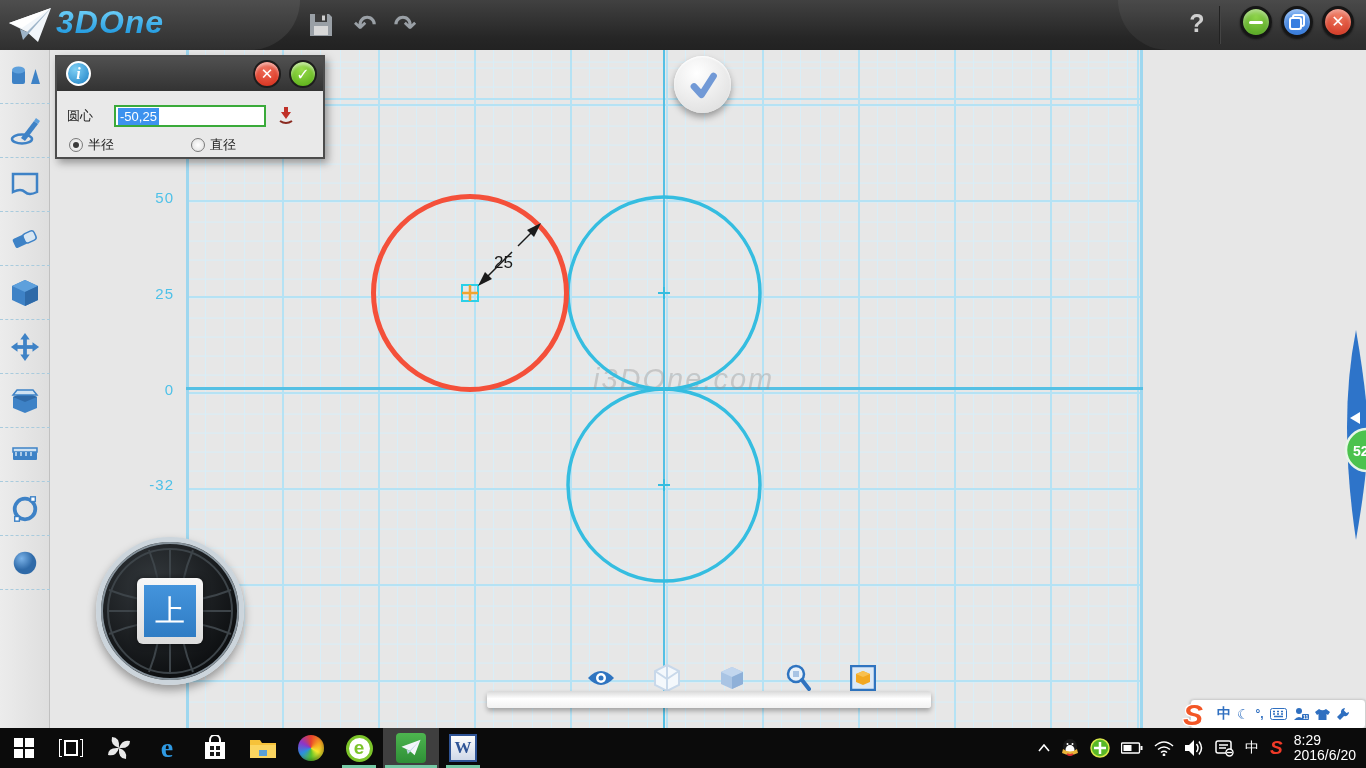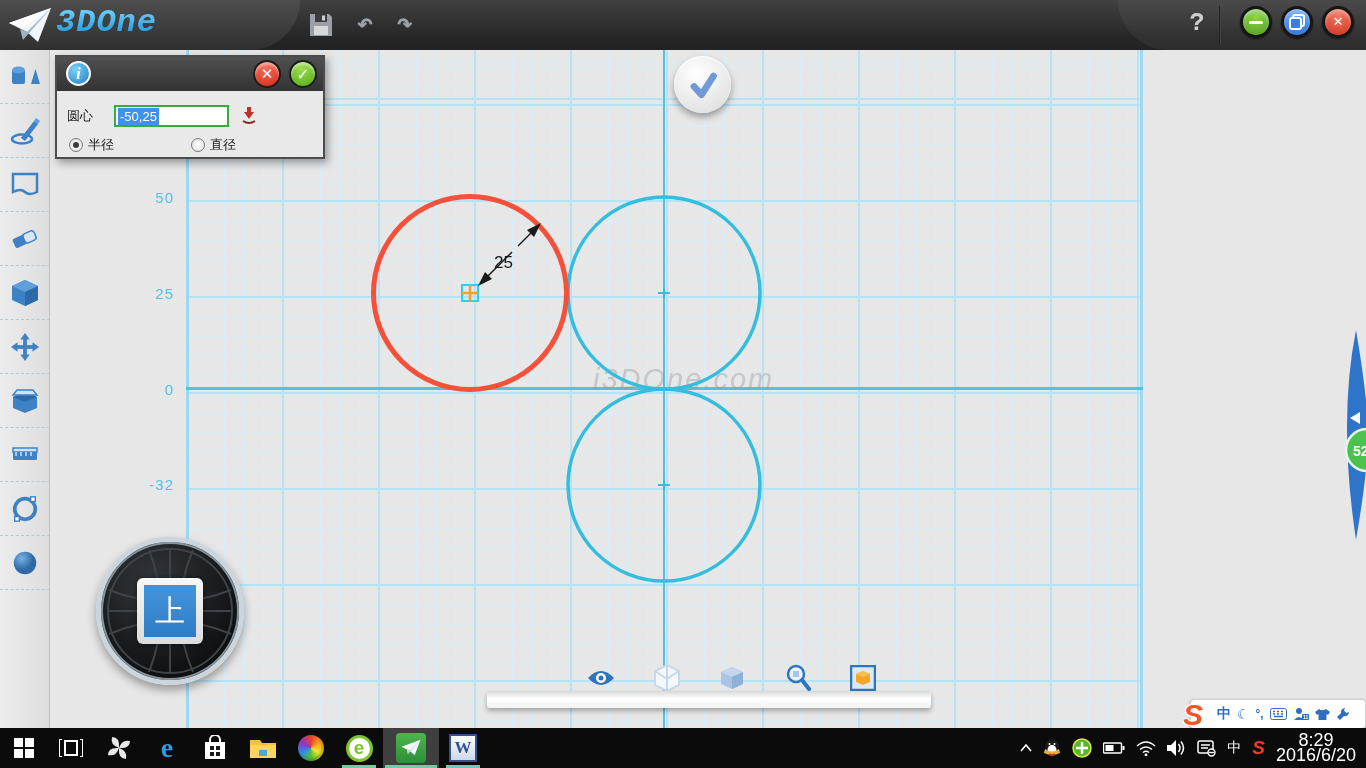--- a/index.html
+++ b/index.html
@@ -1,21 +1,21 @@
 <!DOCTYPE html>
 <html><head>
 <meta charset="utf-8">
 <style>
   * { margin:0; padding:0; box-sizing:border-box; }
   body { font-family:"Liberation Sans","DejaVu Sans",sans-serif; background:#000; }
   .screen { position:relative; width:1366px; height:768px; overflow:hidden; background:#e7e7e7; }
 
   
   .titlebar { position:absolute; left:0; top:0; width:1366px; height:68px;
-    background:linear-gradient(#414141,#262626 55%,#1c1c1c); overflow:hidden;font-family:Liberation Mono, monospace; }
+    background:linear-gradient(#414141,#262626 55%,#1c1c1c); overflow:hidden; }
   .swoosh-left { position:absolute; left:0; top:0; width:300px; height:50px;
     background:linear-gradient(#4e4e4e,#2f2f2f); border-radius:0 0 90px 0; }
   .swoosh-right { position:absolute; left:1118px; top:0; width:248px; height:50px;
     background:rgba(255,255,255,.05); border-radius:0 0 0 90px; }
   .logo-plane { position:absolute; left:8px; top:7px; }
   .logo-text { position:absolute; left:56px; top:4px; font-size:32px; font-weight:bold; font-style:italic;
     letter-spacing:1px; background:linear-gradient(#7fdcff,#0d8bd8); -webkit-background-clip:text;
     background-clip:text; color:#22aef0; -webkit-text-fill-color:transparent; }
   .tb-icon { position:absolute; top:10px; width:30px; height:30px; display:flex; align-items:center;
     justify-content:center; color:#9aa0a6; font-size:27px; line-height:28px; cursor:pointer; }
@@ -75,21 +75,21 @@
     background:radial-gradient(circle at 35% 30%,#7fd0f5,#1b7fc4); border:2px solid #fff;
     color:#fff; font-family:"Liberation Serif","DejaVu Serif",serif; font-style:italic; font-weight:bold;
     font-size:16px; display:flex; align-items:center; justify-content:center; }
   .dlg-btn { position:absolute; top:3px; width:28px; height:28px; border-radius:50%;
     border:2px solid #1d1d1d; color:#fff; font-weight:bold; display:flex; align-items:center;
     justify-content:center; cursor:pointer; box-shadow:inset 0 3px 3px rgba(255,255,255,.5); }
   .dlg-cancel { right:42px; background:radial-gradient(circle at 45% 30%,#f0705c,#d42714); font-size:15px; }
   .dlg-ok { right:6px; background:radial-gradient(circle at 45% 30%,#9add4e,#53a912); font-size:16px; }
   .dlg-row1 { display:flex; align-items:center; margin:14px 0 0 10px; }
   .dlg-label { font-size:13px; color:#222; width:47px; }
-  .dlg-input { width:115px; height:22px; background:#fff; border:2px solid #3aaa3a;
+  .dlg-input { width:152px; height:22px; background:#fff; border:2px solid #3aaa3a;
     display:flex; align-items:center; padding-left:2px; cursor:text; }
   .dlg-input .sel { background:#3d92ee; color:#fff; font-size:13px; padding:1px 2px; }
   .dlg-import { margin-left:12px; cursor:pointer; }
   .dlg-row2 { display:flex; align-items:center; margin:9px 0 0 12px; font-size:13px; color:#222; }
   .radio { width:14px; height:14px; border-radius:50%; border:1px solid #7a7a7a;
     background:radial-gradient(#fff,#dcdcdc); margin-right:5px; position:relative; cursor:pointer; }
   .radio.checked::after { content:""; position:absolute; left:3px; top:3px; width:6px; height:6px;
     border-radius:50%; background:#3b3b3b; }
   .radio-gap { width:77px; }
 
@@ -129,21 +129,21 @@
   .tk-start { width:47px; height:40px; display:flex; align-items:center; justify-content:center; cursor:pointer; }
   .tk-search { width:352px; height:40px; background:#2e2e2e; border:1px solid #3a3a3a; color:#a5a5a5;
     font-size:15px; display:flex; align-items:center; padding-left:13px; cursor:text; }
   .tk-cell { position:relative; width:48px; height:40px; display:flex; align-items:center;
     justify-content:center; cursor:pointer; }
   .tk-cell.active { background:#3f3f3f; width:56px; }
   .open-line { position:absolute; bottom:0; left:7px; right:7px; height:3px; background:#76c9a5; }
   .tk-tray { margin-left:auto; display:flex; align-items:center; gap:11px; padding-right:10px; }
   .tray-item { color:#fff; display:flex; align-items:center; justify-content:center; cursor:pointer; }
   .tray-text { font-size:14px; }
-  .tk-clock { color:#fff; font-size:18px; text-align:center; line-height:15px; cursor:default; }
+  .tk-clock { color:#fff; font-size:14px; text-align:left; line-height:15px; cursor:default; }
 
   
   .conic-ball { width:26px; height:26px; border-radius:50%;
     background:conic-gradient(#e8412c,#f7a422,#f4e82c,#58c22b,#2b8fe0,#8d35c9,#e8412c);
     box-shadow:inset -2px -2px 3px rgba(0,0,0,.25); }
   .edge-e { color:#2f9ae3; font-size:28px; font-weight:bold; font-family:"Liberation Serif","DejaVu Serif",serif; }
   .green-e { width:27px; height:27px; border-radius:50%; border:3px solid #7cc42a; color:#7cc42a;
     font-size:19px; font-weight:bold; display:flex; align-items:center; justify-content:center;
     background:#fff; }
   .word-box { width:28px; height:28px; background:linear-gradient(#fdfdfd,#cfd8e8); border:2px solid #2f5496;

